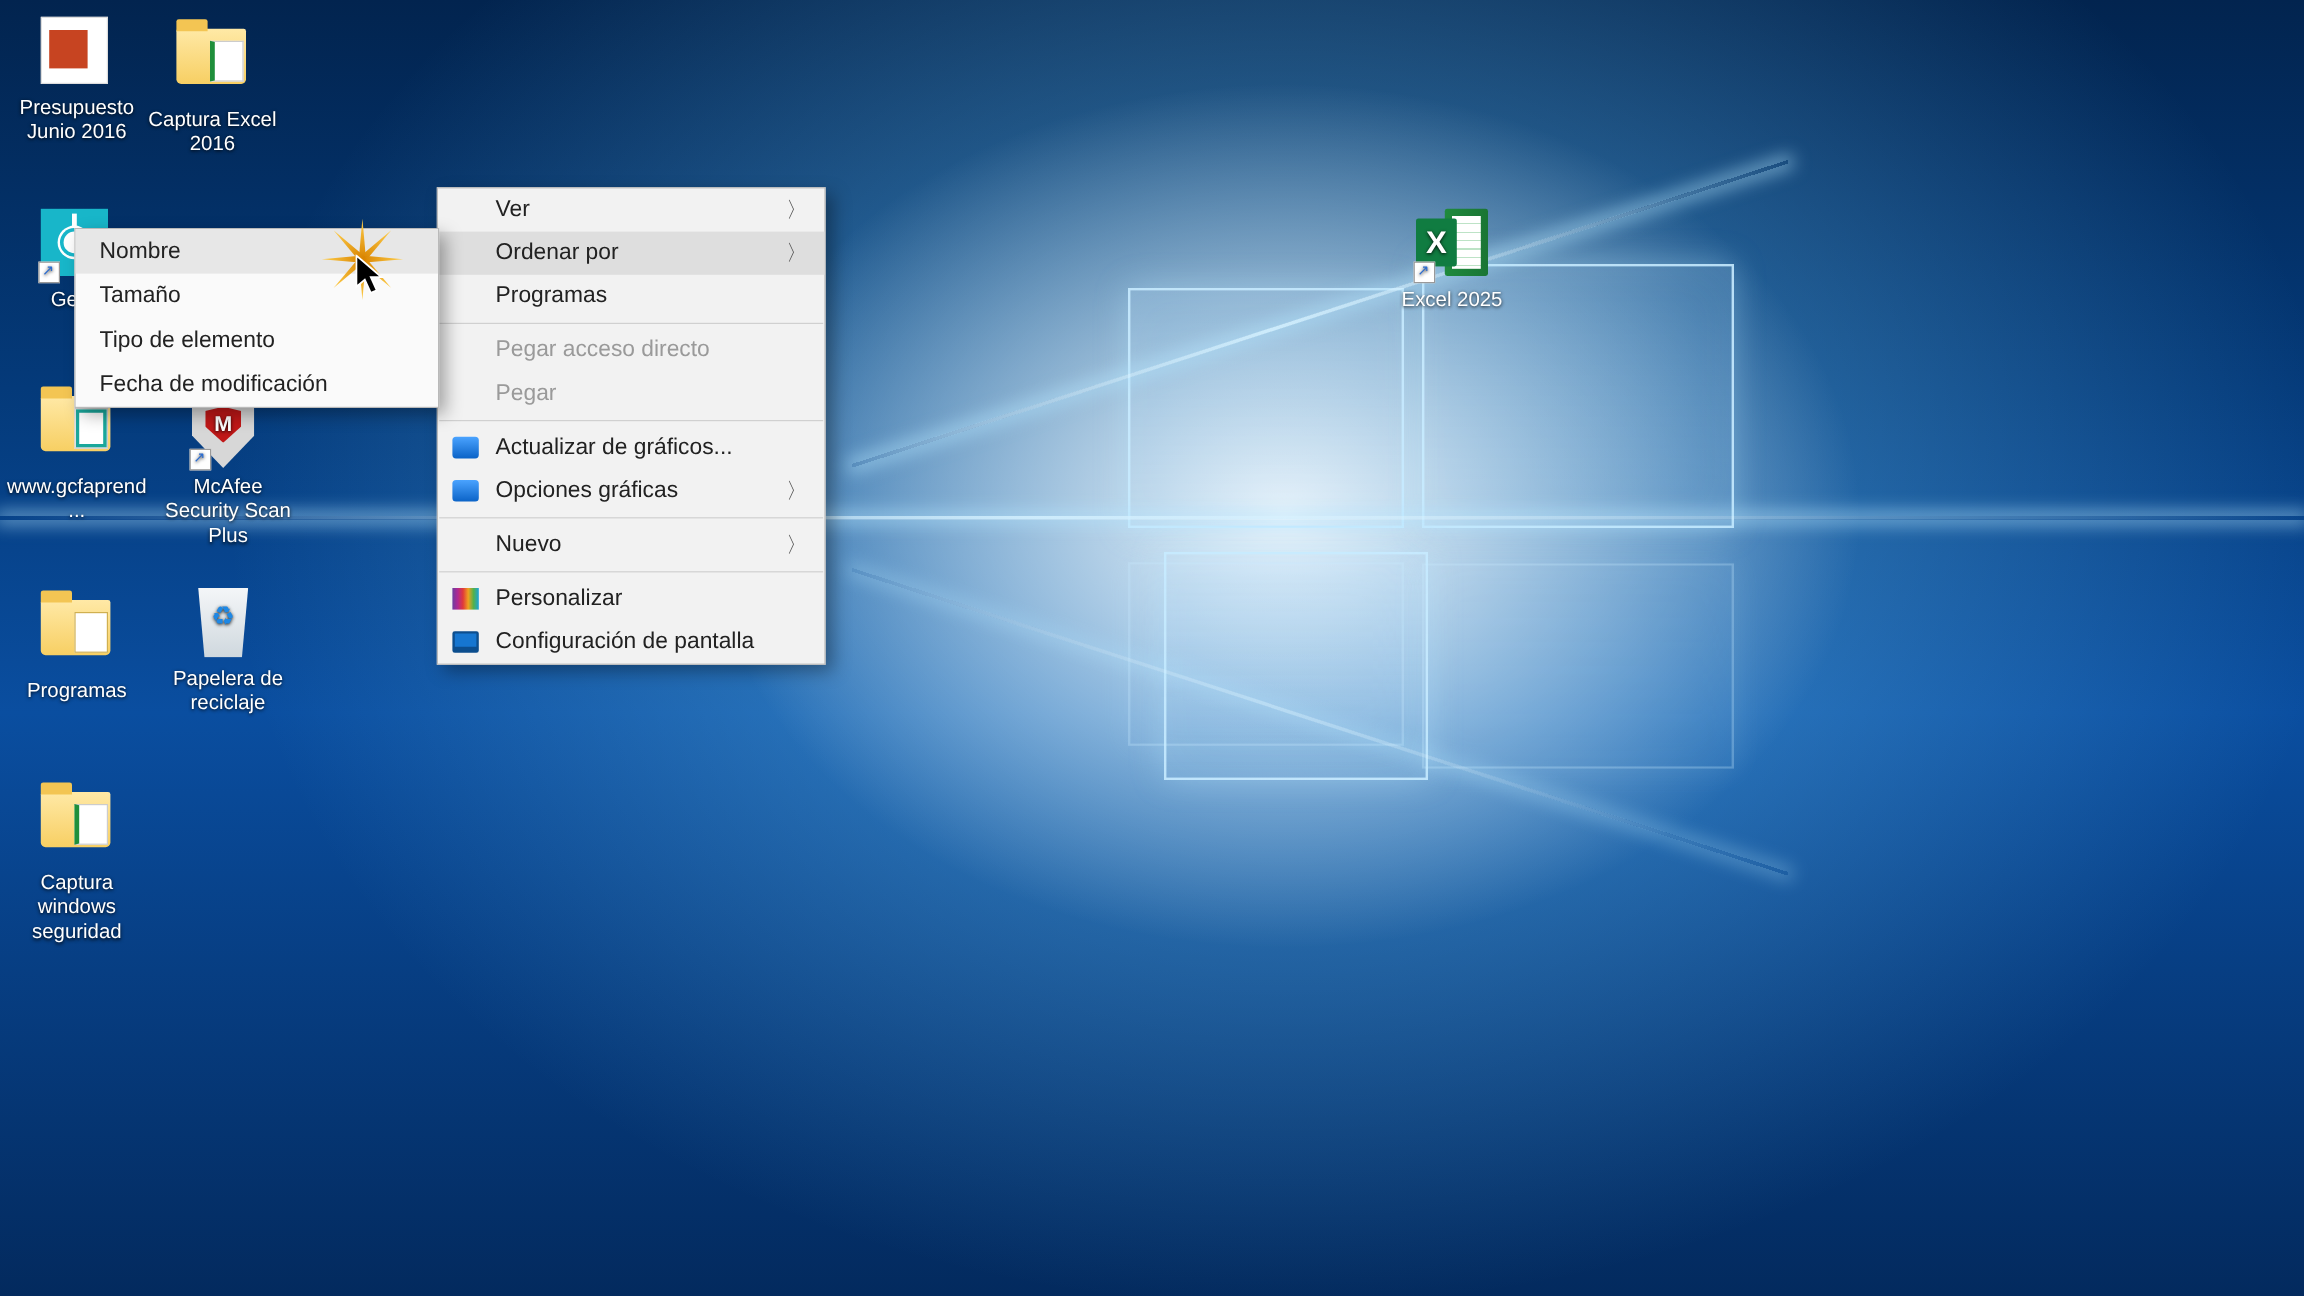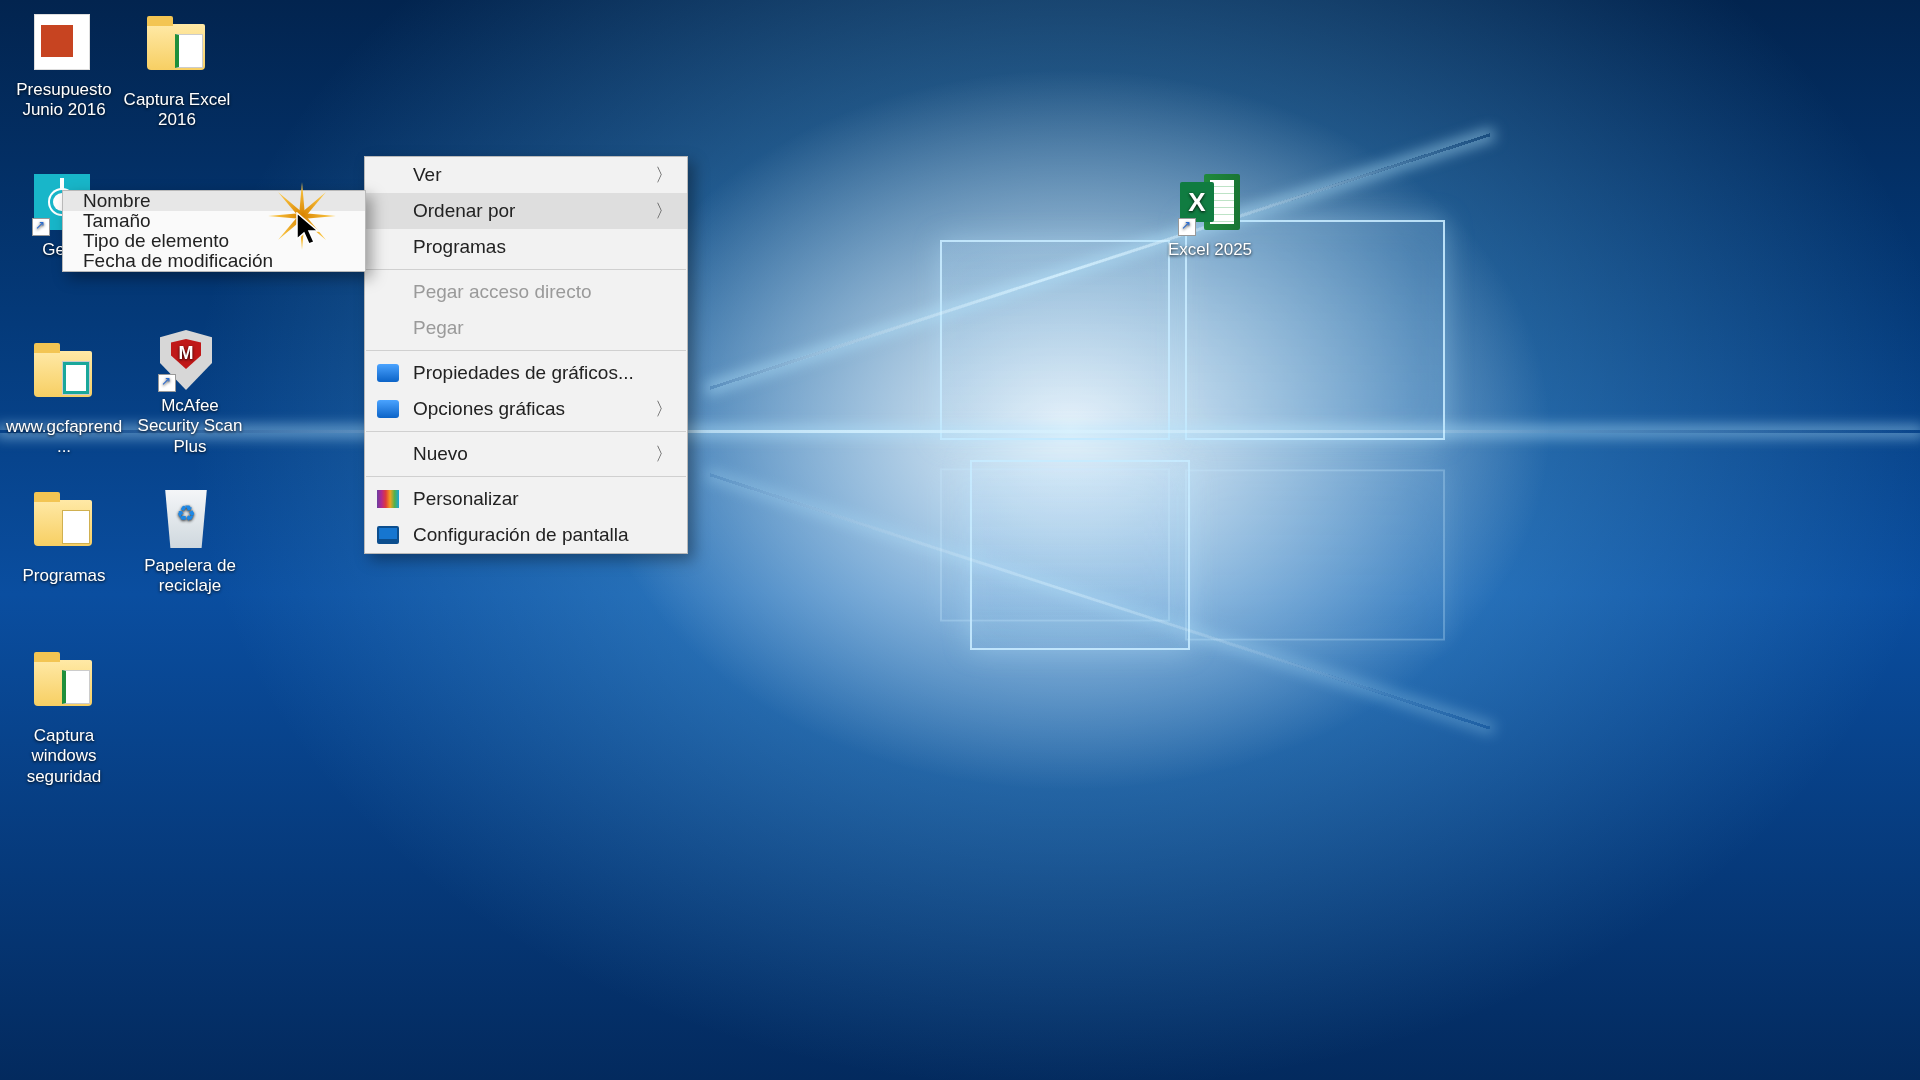--- a/index.html
+++ b/index.html
@@ -88,21 +88,21 @@
   .menu .item.hover{ background:#dedede; }
   .menu .item.disabled{ color:#9a9a9a; }
   .menu .sep{ height:1px; background:#d0d0d0; margin:4px 1px; }
   .menu .chev { position:absolute; right:14px; top:50%; transform:translateY(-50%); font-size:18px; color:#555;}
   .menu .mi-icon{ position:absolute; left:12px; top:50%; transform:translateY(-50%); width:22px;height:18px;}
   .mi-intel{ background:linear-gradient(180deg,#4aa3ff,#0b63c7); border-radius:3px; }
   .mi-monitor{ background:#1676d0; border:2px solid #0c4e8e; border-bottom-width:5px; border-radius:2px;}
   .mi-personalize{ background:linear-gradient(90deg,#6b3fa0,#b02892,#e03a3a,#f0a020,#53b14a,#1aa3d8);}
 
   .submenu{ background:#fafafa; }
-  .submenu .item{ padding-left: 20px; height:20px;}
+  .submenu .item{ padding-left: 20px; height:37px;}
   .submenu .item.hover{ background:#e7e7e7; }
 
   
   .burst {
     position:absolute; width:80px; height:80px; pointer-events:none;
   }
   .burst span{
     position:absolute; left:50%; top:50%; width:6px; height:34px;
     background:linear-gradient(180deg,#ffcf4d,#d98400);
     clip-path: polygon(50% 0,100% 100%,0 100%);
@@ -148,21 +148,21 @@
   <div class="ic">
     <div class="ic-tile">
         <div class="sun"></div>
         <div class="ray"></div>
       </div>
     <div class="shortcut-arrow"></div>
   </div>
   <div class="label">Get S</div>
 </div>
 
-<div class="desktop-icon" style="left:4px; top:341px;">
+<div class="desktop-icon" style="left:4px; top:320px;">
   <div class="ic">
       <div class="ic-folder">
         <div class="badge-sheet teal"></div>
       </div>
     </div>
   <div class="label">www.gcfaprend...</div>
 </div>
 
 <div class="desktop-icon" style="left:130px; top:330px;">
   <div class="ic ic-mcafee">
@@ -225,21 +225,21 @@
   <div class="sep"></div>
   <div class="item disabled">
     <span>Pegar acceso directo</span>
   </div>
   <div class="item disabled">
     <span>Pegar</span>
   </div>
   <div class="sep"></div>
   <div class="item">
     <span class="mi-icon mi-intel"></span>
-    <span>Propiedades de gráficos...</span>
+    <span>Actualizar de gráficos...</span>
   </div>
   <div class="item">
     <span class="mi-icon mi-intel"></span>
     <span>Opciones gráficas</span>
     <span class="chev">〉</span>
   </div>
   <div class="sep"></div>
   <div class="item">
     <span>Nuevo</span>
     <span class="chev">〉</span>

